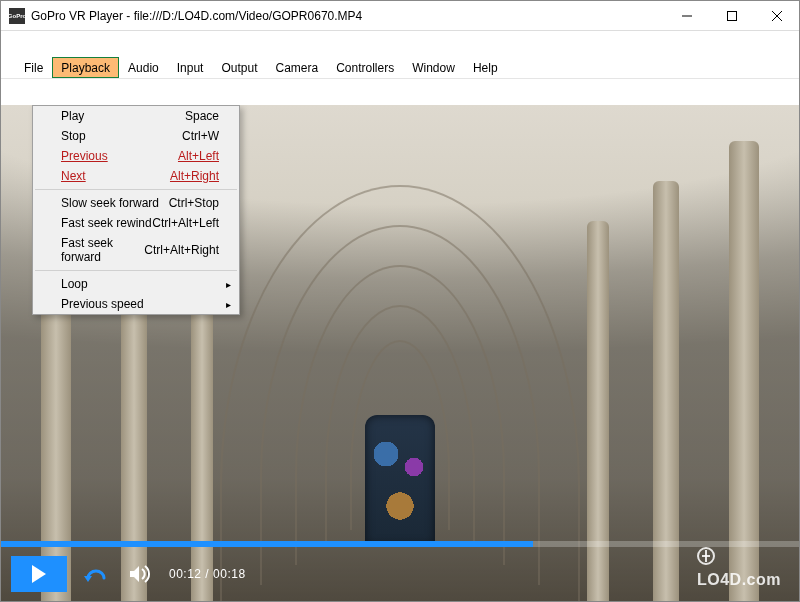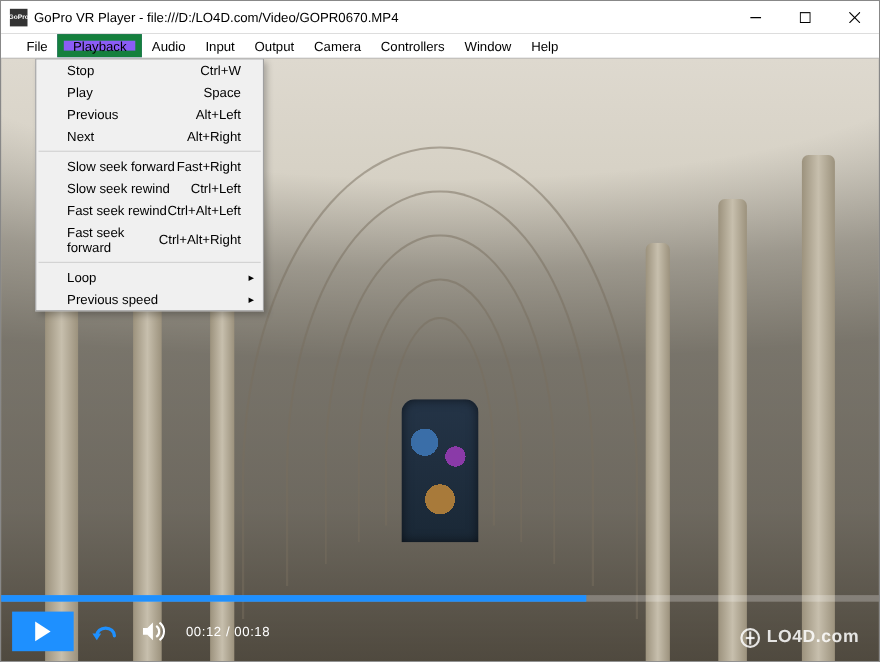--- a/index.html
+++ b/index.html
@@ -1,26 +1,26 @@
 <!DOCTYPE html>
 <html><head>
 <meta charset="utf-8">
 <style>
   * { box-sizing: border-box; margin: 0; padding: 0; }
   html, body { width: 800px; height: 602px; font-family: "Segoe UI", Tahoma, sans-serif; font-size: 12px; background: #fff; overflow: hidden; }
-  .window { width: 800px; height: 602px; border: 1px solid #888; display: flex; flex-direction: column; position: relative; }
+  .window { width: 800px; height: 602px; border: 1px solid #888; display: flex; flex-direction: column; position: relative; gap: 26px; }
   .titlebar { height: 30px; display: flex; align-items: center; background: #fff; border-bottom: 1px solid #ddd; }
   .titlebar .app-icon { width: 16px; height: 16px; margin: 0 6px 0 8px; background:#333; display:inline-flex;align-items:center;justify-content:center;color:#fff;font-size:6px;font-weight:bold; }
   .titlebar .title { flex: 1; font-size: 12px; color: #000; }
   .win-controls { display: flex; height: 100%; }
   .win-btn { width: 45px; height: 100%; display: flex; align-items: center; justify-content: center; }
   .win-btn svg { display:block; }
   .menubar { height: 22px; display: flex; align-items: stretch; background: #fff; border-bottom: 1px solid #e5e5e5; padding-left: 14px; }
   .menu-item { padding: 0 9px; display: flex; align-items: center; font-size: 12px; color: #000; cursor: default; }
-  .menu-item.open { background: #8b5cf6; border: 6px solid #15803d; padding: 0 8px; }
+  .menu-item.open { background: #fdba74; border: 1px solid #15803d; padding: 0 8px; }
   .content { flex: 1; position: relative; overflow: hidden; background: #888; }
   
   .video-bg {
     position: absolute; inset: 0;
     background:
       radial-gradient(ellipse 140% 50% at 50% 0%, rgba(0,0,0,0) 40%, rgba(0,0,0,0.25) 70%, rgba(0,0,0,0.4) 100%),
       linear-gradient(to bottom, #ded9cf 0%, #d7d2c6 18%, #cbc4b4 45%, #b6ae9e 75%, #847a68 100%);
   }
   .nave { position:absolute; left:50%; transform:translateX(-50%); bottom:0; width:100%; height:100%; }
   .arch { position:absolute; left:50%; transform:translateX(-50%); border:2px solid rgba(120,110,95,0.5); border-bottom:none; border-radius: 50% 50% 0 0 / 70% 70% 0 0; }
@@ -36,33 +36,33 @@
   .stained{position:absolute;left:50%;transform:translateX(-50%);top:310px;width:70px;height:130px;border-radius:12px 12px 0 0;
     background: radial-gradient(circle at 30% 30%, #3a6ea8 0 12%, transparent 12%),
                 radial-gradient(circle at 70% 40%, #8a3aa8 0 10%, transparent 10%),
                 radial-gradient(circle at 50% 70%, #a87a3a 0 14%, transparent 14%),
                 linear-gradient(#243447,#1a2836);
     box-shadow: inset 0 0 10px rgba(0,0,0,0.6);
   }
   
   .dropdown { position: absolute; top:0; left:31px; width: 208px; background:#f0f0f0; border:1px solid #a0a0a0; box-shadow: 3px 3px 6px rgba(0,0,0,0.25); z-index:20; }
   .dd-item { display:flex; align-items:center; padding: 3px 20px 3px 28px; font-size:12px; color:#000; position:relative; }
-  .dd-item.disabled{ color:#000000; }
+  .dd-item.disabled{ color:#b91c1c;text-decoration:underline; }
   .dd-item .shortcut { margin-left:auto; }
   .dd-item .submenu-arrow { position:absolute; right:8px; font-size:10px; }
   .dd-sep { height:1px; margin:3px 2px; background:#d0d0d0; }
   
   .controls { position:absolute; left:0; right:0; bottom:0; height:60px; z-index:10;text-decoration:underline; }
   .progress-track { position:absolute; left:0; right:0; top:0; height:6px; background:rgba(255,255,255,0.25);}
   .progress-fill { position:absolute; left:0; top:0; height:6px; background:#1e90ff;}
   .ctrl-row { position:absolute; left:0; right:0; top:6px; bottom:0; display:flex; align-items:center; padding:0 10px; gap:14px;}
   .play-btn { width:56px; height:36px; background:#1e90ff; display:flex; align-items:center; justify-content:center;}
   .loop-btn, .vol-btn { width:30px; height:30px; display:flex; align-items:center; justify-content:center; color:#fff;}
   .time { color:#fff; font-size:12px; letter-spacing:0.5px;}
-  .watermark { position:absolute; right:18px; bottom:12px; display:flex; align-items:flex-start; gap:6px; color:rgba(255,255,255,0.85); font-weight:600; font-size:16px; z-index:11; letter-spacing:0.5px;}
+  .watermark { position:absolute; right:18px; bottom:12px; display:flex; align-items:flex-start; gap:6px; color:rgba(255,255,255,0.85); font-weight:600; font-size:16px; z-index:11; letter-spacing:0.5px;flex-direction:column;}
   .wm-globe { width:18px;height:18px;border:2px solid rgba(255,255,255,0.85); border-radius:50%; position:relative;}
   .wm-globe::before{content:"";position:absolute;left:3px;right:3px;top:50%;height:2px;background:rgba(255,255,255,0.85);transform:translateY(-50%);}
   .wm-globe::after{content:"";position:absolute;top:1px;bottom:1px;left:50%;width:2px;background:rgba(255,255,255,0.85);transform:translateX(-50%);}
 </style>
 </head>
 <body>
 
 <div class="window">
 
   <div class="titlebar">
@@ -113,43 +113,39 @@
           <div class="arch a2"></div>
           <div class="arch a3"></div>
           <div class="arch a4"></div>
           <div class="arch a5"></div>
         <div class="stained"></div>
       </div>
     </div>
 
     <div class="dropdown" id="dropdown">
         <div class="dd-item">
+          <span>Play</span>
+          <span class="shortcut">Space</span>
+        </div>
+        <div class="dd-item">
           <span>Stop</span>
           <span class="shortcut">Ctrl+W</span>
-        </div>
-        <div class="dd-item">
-          <span>Play</span>
-          <span class="shortcut">Space</span>
         </div>
         <div class="dd-item disabled">
           <span>Previous</span>
           <span class="shortcut">Alt+Left</span>
         </div>
         <div class="dd-item disabled">
           <span>Next</span>
           <span class="shortcut">Alt+Right</span>
         </div>
         <div class="dd-sep"></div>
         <div class="dd-item">
           <span>Slow seek forward</span>
-          <span class="shortcut">Fast+Right</span>
-        </div>
-        <div class="dd-item">
-          <span>Slow seek rewind</span>
-          <span class="shortcut">Ctrl+Left</span>
+          <span class="shortcut">Ctrl+Stop</span>
         </div>
         <div class="dd-item">
           <span>Fast seek rewind</span>
           <span class="shortcut">Ctrl+Alt+Left</span>
         </div>
         <div class="dd-item">
           <span>Fast seek forward</span>
           <span class="shortcut">Ctrl+Alt+Right</span>
         </div>
         <div class="dd-sep"></div>

